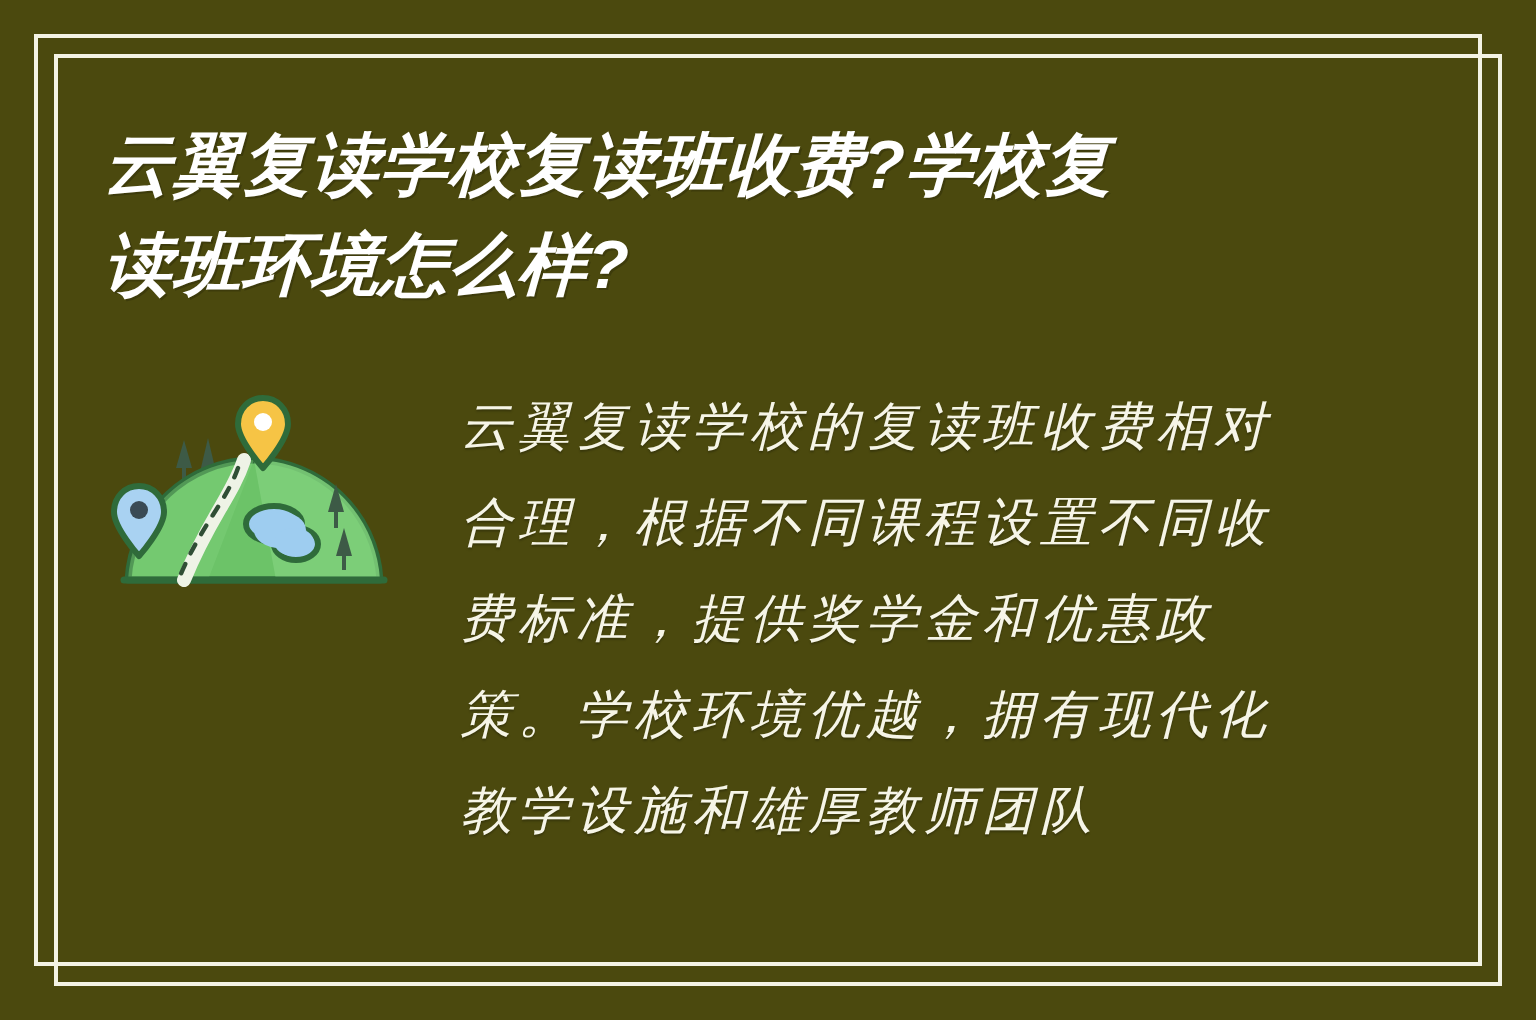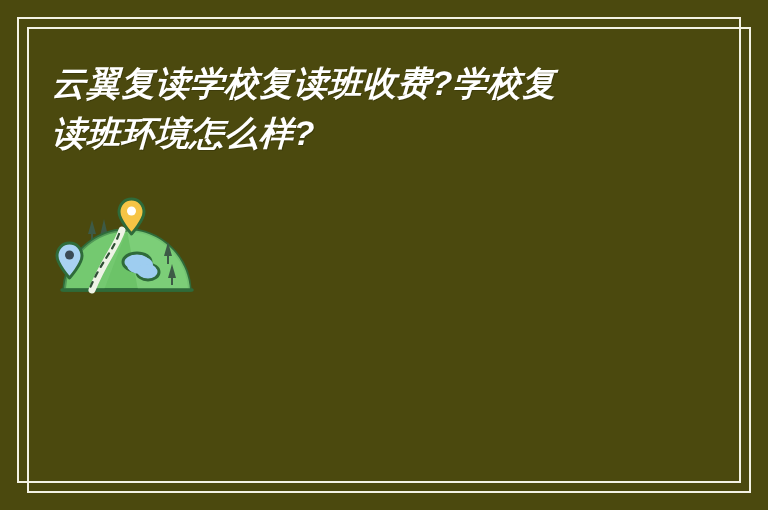--- a/index.html
+++ b/index.html
@@ -152,15 +152,16 @@
           <circle cx="79.5" cy="17" r="4.5" fill="#ffffff"></circle>
         </g>
 
         <g>
           <path d="M30 62 C30 54.5, 24.5 49, 17.5 49 C10.5 49, 5 54.5, 5 62 C5 70, 17.5 84, 17.5 84 C17.5 84, 30 70, 30 62 Z" fill="#a9d2f2" stroke="#2f6b3a" stroke-width="3" stroke-linejoin="round"></path>
           <circle cx="17.5" cy="61" r="4.5" fill="#3a4a55"></circle>
         </g>
       </svg>
     </div>
 
+    <div class="body-text">云翼复读学校的复读班收费相对合理，根据不同课程设置不同收费标准，提供奖学金和优惠政策。学校环境优越，拥有现代化教学设施和雄厚教师团队</div>
 
   </div>
 </div>
 
 </body></html>

